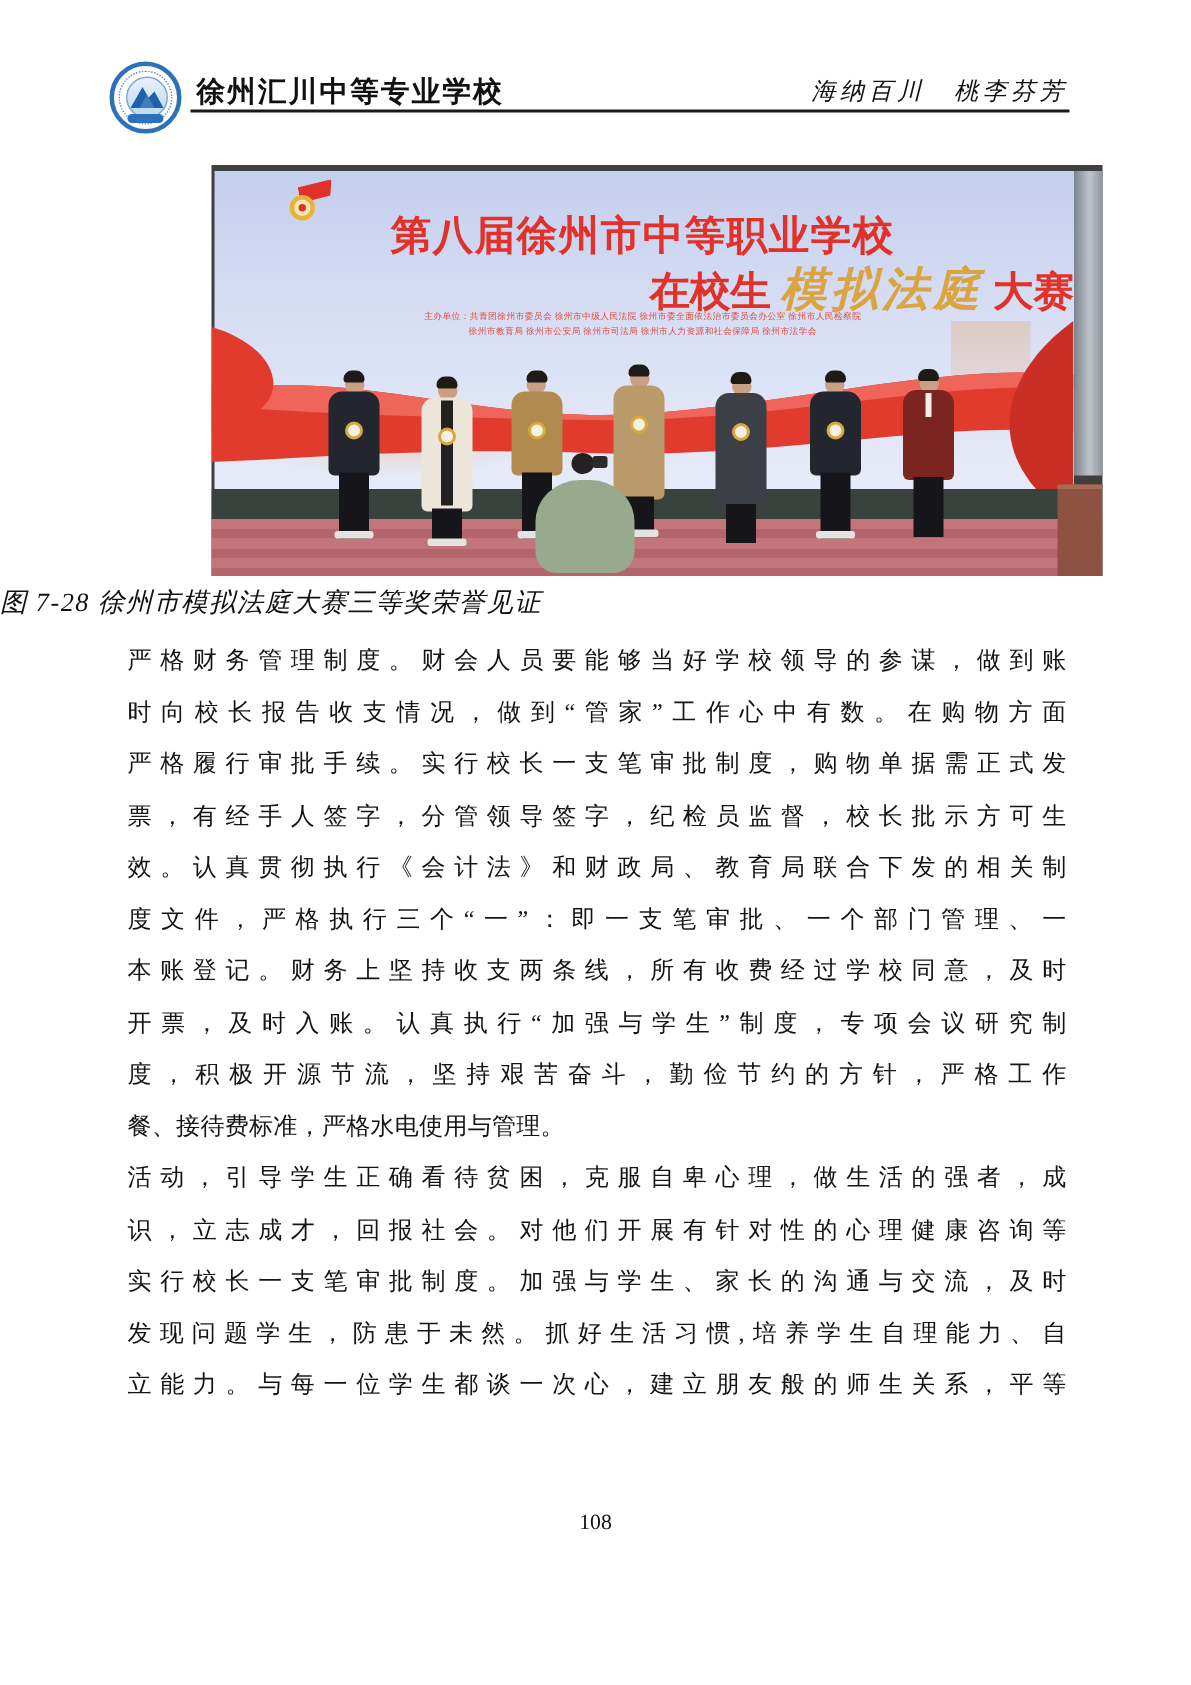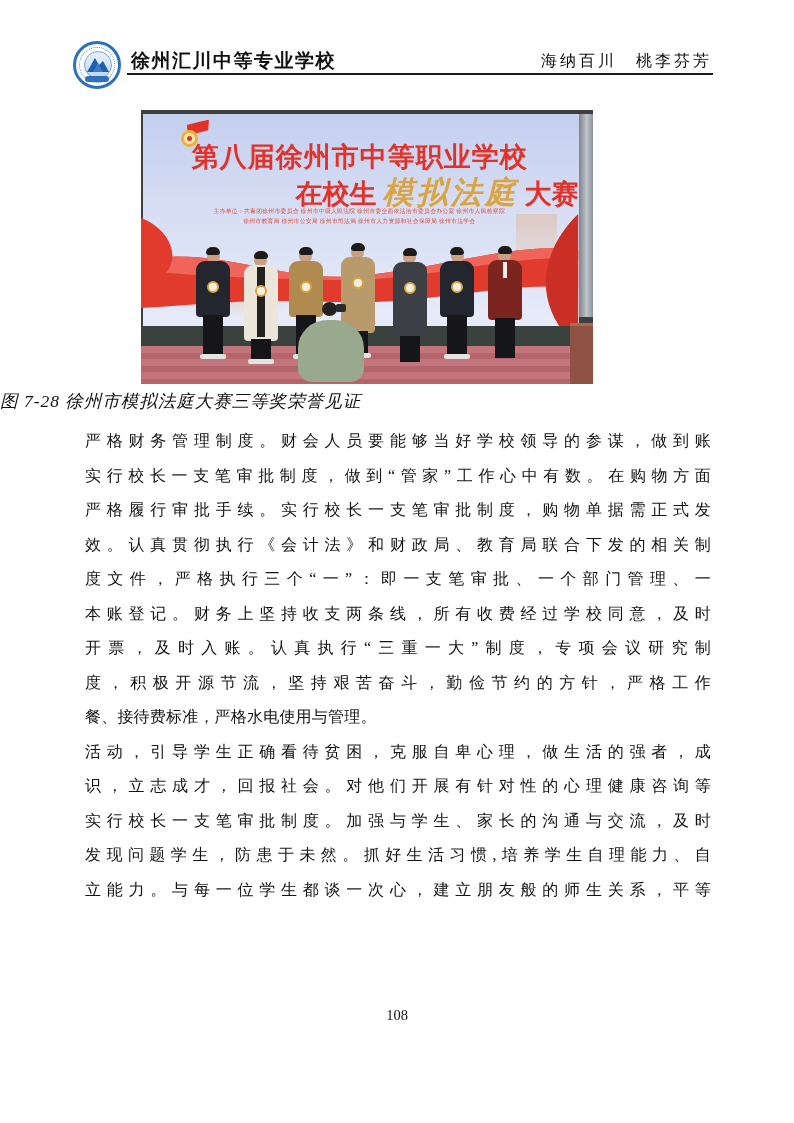--- a/index.html
+++ b/index.html
@@ -13,27 +13,27 @@
   .logo { position:absolute; left:73px; top:41px; width:48px; height:48px;
     border:3px solid #2f71b8; border-radius:50%; background:#fff; box-sizing:border-box; }
   .logo .ring-text { position:absolute; left:3px; top:3px; right:3px; bottom:3px;
     border:1px dotted #5d8fc7; border-radius:50%; }
   .logo .globe { position:absolute; left:8px; top:7px; width:26px; height:26px; border-radius:50%;
     background:linear-gradient(180deg,#e8f1fb 0%,#bcd8f2 100%); overflow:hidden; border:1px solid #7aa8d6; }
   .logo .banner-band { position:absolute; left:9px; bottom:4px; width:24px; height:6px;
     background:#2f71b8; border-radius:3px; }
   .school-name { position:absolute; left:131px; top:48px; font-size:19px; font-weight:bold;
     letter-spacing:1.5px; color:#111; }
-  .motto { position:absolute; right:82px; top:51px; font-size:16px; 
+  .motto { position:absolute; right:82px; top:51px; font-size:16px; font-style:italic;
     letter-spacing:3px; color:#111; }
   .header-rule { position:absolute; left:127px; top:73px; width:586px; height:0;
     border-top:2px solid #1a1a1a; }
 
   
-  .figure { position:absolute; left:141px; top:110px; width:452px; height:274px;
+  .figure { position:absolute; left:141px; top:110px; width:594px; height:274px;
     background:#3f3f3f; overflow:hidden; }
   .scr { position:absolute; left:0.4%; right:3.2%; top:1.5%; height:77.5%;
     background:linear-gradient(180deg,#c4cfee 0%,#d7def4 45%,#e7ebf9 100%); }
   .skyline-l { position:absolute; left:3%; top:56%; width:34%; height:20%;
     background:radial-gradient(ellipse at center, rgba(238,158,84,.33), transparent 70%); }
   .skyline-r { position:absolute; right:8%; top:38%; width:9%; height:38%;
     background:linear-gradient(180deg, rgba(238,150,70,.28), transparent 80%); }
   .ribbons { position:absolute; left:0; top:0; width:100%; height:100%; }
   .wallband { position:absolute; left:0; right:3.2%; top:79%; height:7.5%; background:#39423d; }
   .floor { position:absolute; left:0; right:0; top:86%; bottom:0;
@@ -222,26 +222,27 @@
       <div class="ph-head"></div>
       <div class="ph-cam"></div>
       <div class="ph-body"></div>
     </div>
   </div>
 
   <div class="caption">图 7-28 徐州市模拟法庭大赛三等奖荣誉见证</div>
 
   <div class="body-text">
     <div class="ln">严格财务管理制度。财会人员要能够当好学校领导的参谋，做到账</div>
-    <div class="ln">实行校长一支笔审批制度，做到“管家”工作心中有数。在购物方面</div>
+    <div class="ln">时向校长报告收支情况，做到“管家”工作心中有数。在购物方面</div>
     <div class="ln">严格履行审批手续。实行校长一支笔审批制度，购物单据需正式发</div>
+    <div class="ln">票，有经手人签字，分管领导签字，纪检员监督，校长批示方可生</div>
     <div class="ln">效。认真贯彻执行《会计法》和财政局、教育局联合下发的相关制</div>
     <div class="ln">度文件，严格执行三个“一”：即一支笔审批、一个部门管理、一</div>
     <div class="ln">本账登记。财务上坚持收支两条线，所有收费经过学校同意，及时</div>
-    <div class="ln">开票，及时入账。认真执行“三重一大”制度，专项会议研究制</div>
+    <div class="ln">开票，及时入账。认真执行“加强与学生”制度，专项会议研究制</div>
     <div class="ln">度，积极开源节流，坚持艰苦奋斗，勤俭节约的方针，严格工作</div>
     <div class="ln last">餐、接待费标准，严格水电使用与管理。</div>
     <div class="ln">活动，引导学生正确看待贫困，克服自卑心理，做生活的强者，成</div>
     <div class="ln">识，立志成才，回报社会。对他们开展有针对性的心理健康咨询等</div>
     <div class="ln">实行校长一支笔审批制度。加强与学生、家长的沟通与交流，及时</div>
     <div class="ln">发现问题学生，防患于未然。抓好生活习惯,培养学生自理能力、自</div>
     <div class="ln">立能力。与每一位学生都谈一次心，建立朋友般的师生关系，平等</div>
   </div>
 
   <div class="page-number">108</div>

